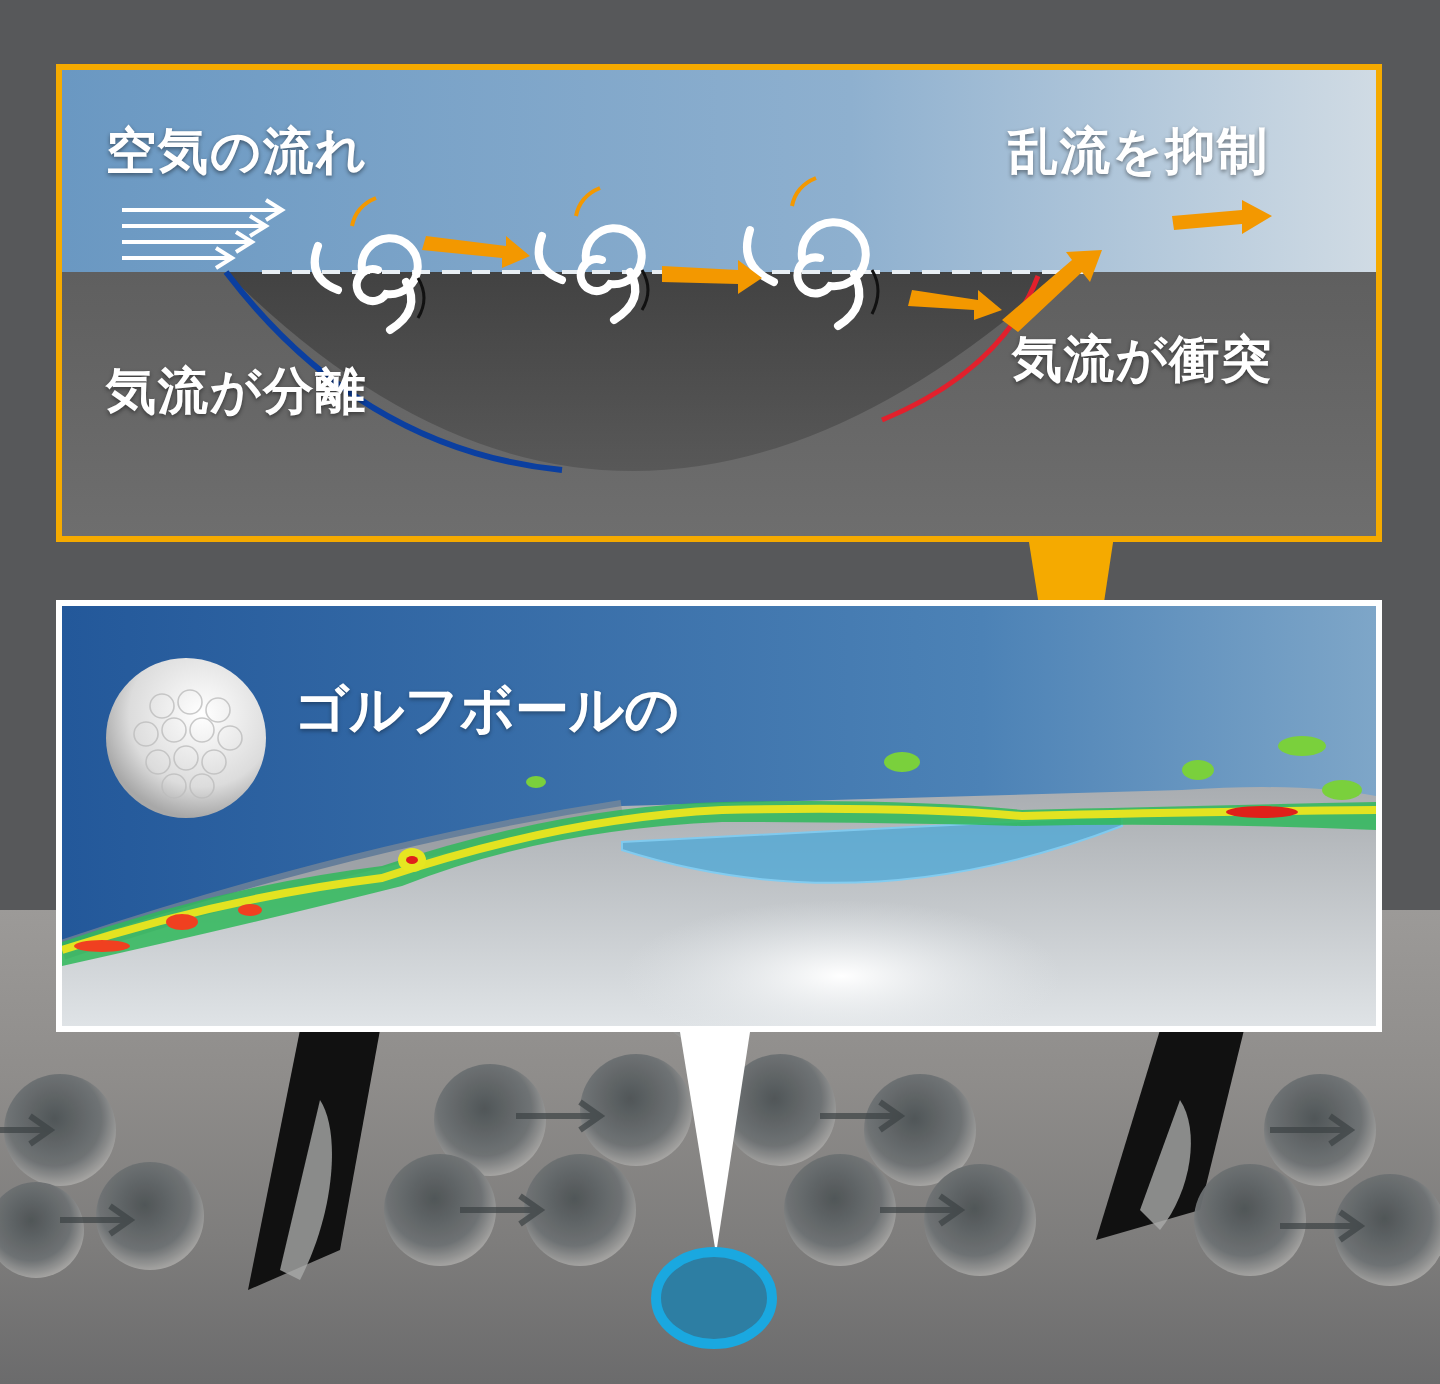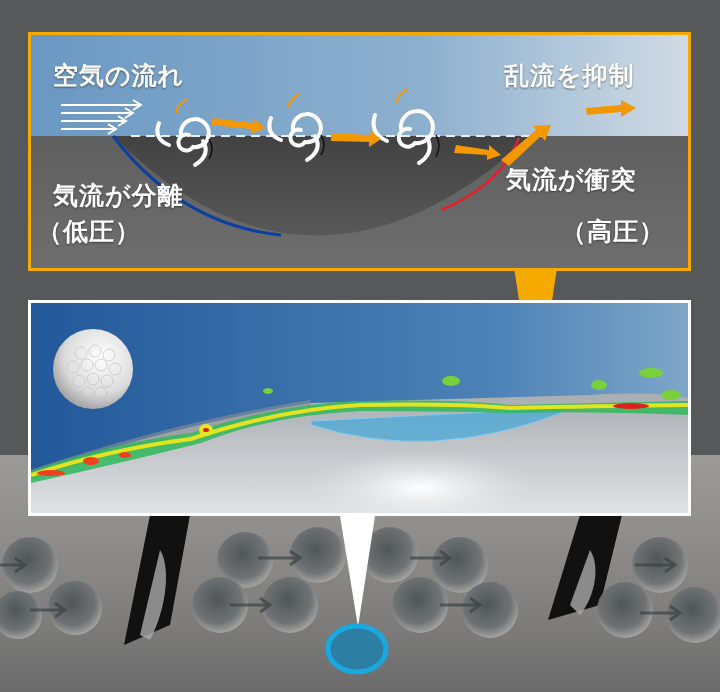--- a/index.html
+++ b/index.html
@@ -167,23 +167,21 @@
         <polygon points="300,98 338,100 338,95 350,104 338,112 338,107 300,106"></polygon>
         <polygon points="425,110 458,115 458,110 470,120 456,125 456,120 423,118"></polygon>
         <polygon points="470,125 505,95 502,91 520,90 514,106 510,101 478,131"></polygon>
         <polygon points="555,73 590,70 590,65 605,73 590,82 590,77 556,80"></polygon>
       </g>
     </svg>
 
     <span class="label" style="left:22px;top:24px;">空気の流れ</span>
     <span class="label" style="left:473px;top:24px;">乱流を抑制</span>
     <span class="label" style="left:22px;top:144px;">気流が分離</span>
-    <span class="label" style="left:6px;top:180px;">（低圧）</span>
     <span class="label" style="left:475px;top:128px;">気流が衝突</span>
-    <span class="label" style="left:530px;top:180px;">（高圧）</span>
   </div>
 
   <div class="panel-bottom">
     <svg width="657" height="210" viewBox="0 0 657 210">
       <defs>
         <linearGradient id="bg2" x1="0" y1="0" x2="1" y2="0">
           <stop offset="0%" stop-color="#23589a"></stop>
           <stop offset="70%" stop-color="#4c82b6"></stop>
           <stop offset="100%" stop-color="#7ea6c8"></stop>
         </linearGradient>
@@ -237,20 +235,21 @@
             <circle cx="84" cy="66" r="6"></circle>
           <circle cx="48" cy="78" r="6"></circle>
             <circle cx="62" cy="76" r="6"></circle>
             <circle cx="76" cy="78" r="6"></circle>
           <circle cx="56" cy="90" r="6"></circle>
             <circle cx="70" cy="90" r="6"></circle>
         </g>
       </g>
     </svg>
     <div class="title">
+      <div>ゴルフボールの</div>
     </div>
   </div>
 
   <svg style="position:absolute;left:0;top:0" width="720" height="692">
     <polygon points="340,516 375,516 358,627" fill="#ffffff"></polygon>
     <ellipse cx="357" cy="649" rx="29" ry="23" fill="#2d7ea3" stroke="#1aa8e0" stroke-width="5"></ellipse>
   </svg>
 </div>
 
 </body></html>

